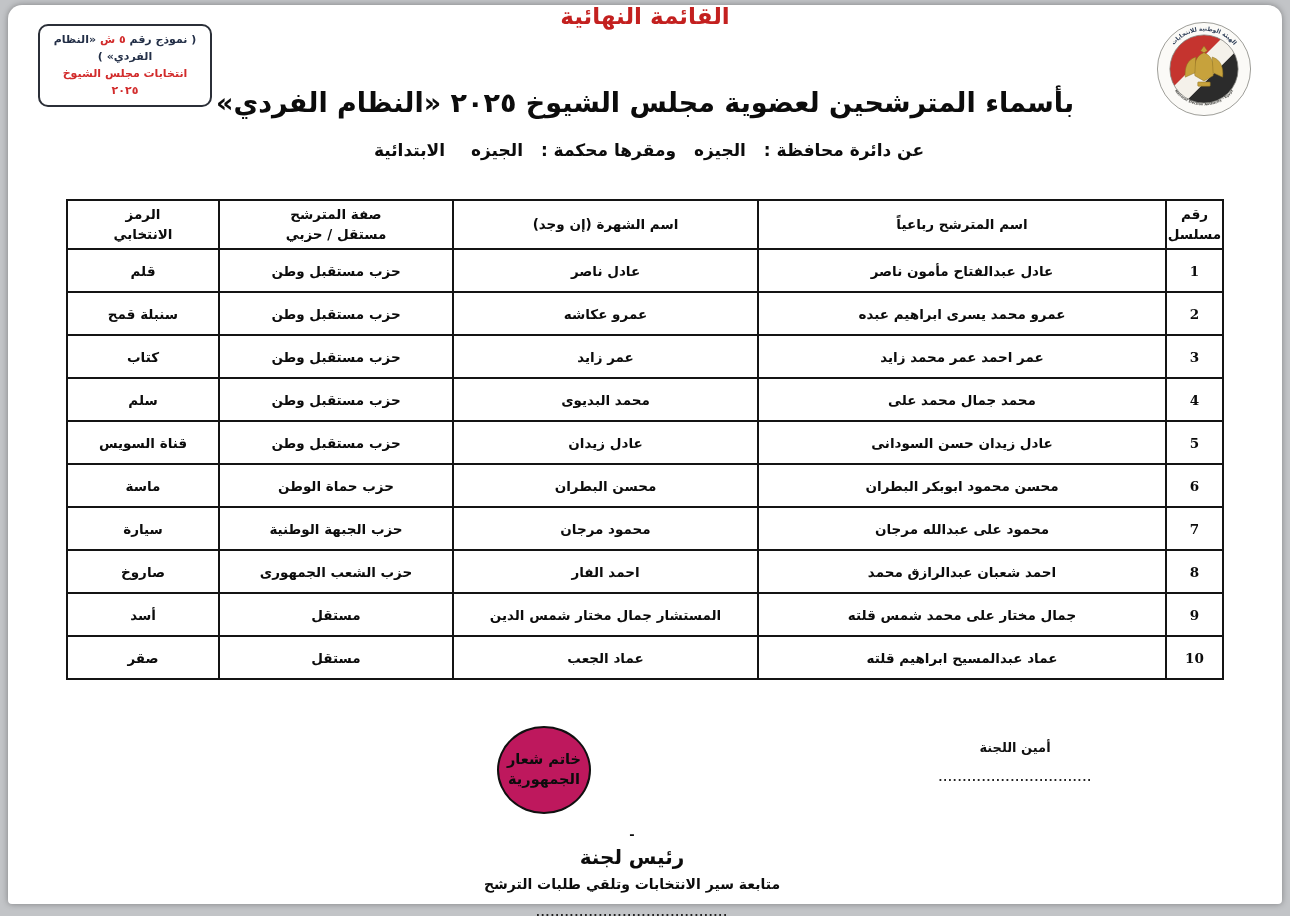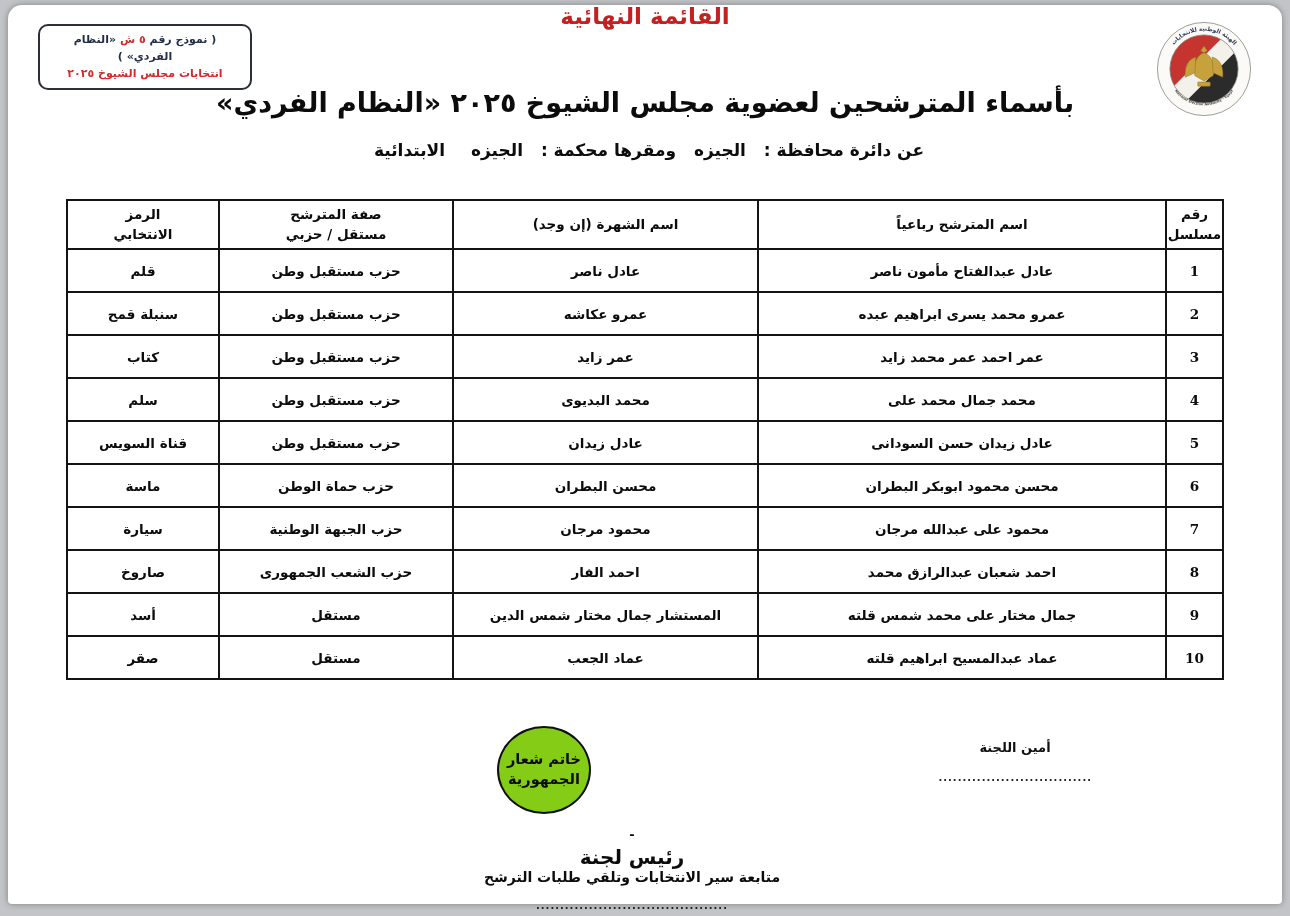--- a/index.html
+++ b/index.html
@@ -11,21 +11,21 @@
     direction:rtl;
   }
   .sheet {
     position:absolute; left:8px; right:8px; top:5px; bottom:12px;
     background:#ffffff;
     border-radius:14px 14px 4px 4px;
     box-shadow:0 0 6px rgba(0,0,0,.35);
   }
   
   .form-box {
-    position:absolute; left:38px; top:24px; width:214px;
+    position:absolute; left:38px; top:24px; width:174px;
     border:2px solid #2b2f38; border-radius:10px;
     padding:5px 12px 6px; text-align:center;
     font-size:11px; font-weight:bold; line-height:1.55;
     direction:rtl;
   }
   .form-box .dark { color:#232f47; }
   .form-box .red  { color:#d22b2b; }
   .final-list-title {
     position:absolute; top:3px; left:0; width:100%;
     text-align:center; font-size:23px; font-weight:bold; color:#c3201f;
@@ -67,29 +67,29 @@
   }
   .secretary-block .dots {
     margin-top:17px; font-size:10px; letter-spacing:1px; font-weight:bold; color:#222;
     white-space:nowrap; overflow:hidden;
   }
   .stamp {
     position:absolute; left:497px; top:726px; width:94px; height:88px;
     border:2.5px solid #101010; border-radius:50%;
     display:flex; flex-direction:column; align-items:center; justify-content:center;
     font-size:14.5px; font-weight:bold; color:#0c0c0c; line-height:1.35;
-    background:#84cc16;
+    background:#be185d;
   }
   .chairman-block {
     position:absolute; left:432px; top:828px; width:400px;
     text-align:center; color:#0c0c0c;
   }
   .chairman-block .dash { font-size:13px; font-weight:bold; line-height:1; }
   .chairman-block .l1 { font-size:20px; font-weight:bold; margin-top:4px; }
-  .chairman-block .l2 { font-size:14px;  font-weight:bold; }
+  .chairman-block .l2 { font-size:14px;  font-weight:bold; margin-top:7px; }
   .chairman-block .dots {
     margin-top:15px; font-size:10px; letter-spacing:1px; font-weight:bold; color:#222;
     white-space:nowrap; overflow:hidden;
   }
 </style>
 </head>
 <body>
 
 <div class="sheet"></div>
 

